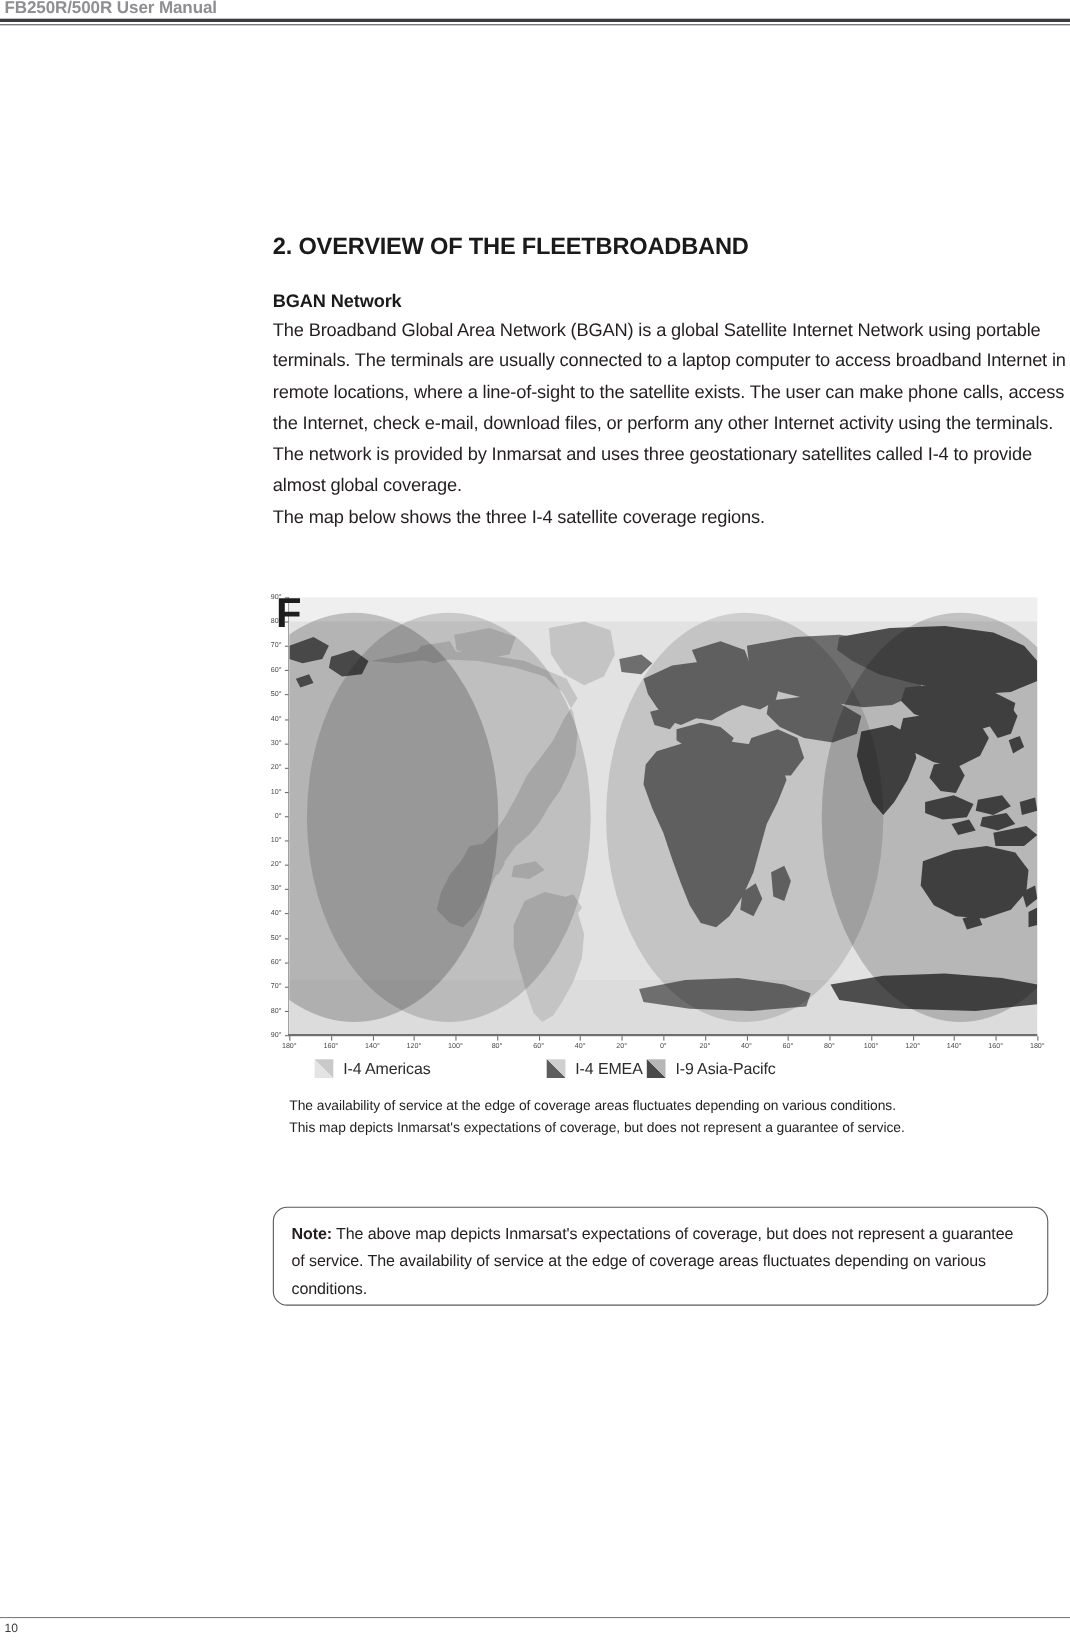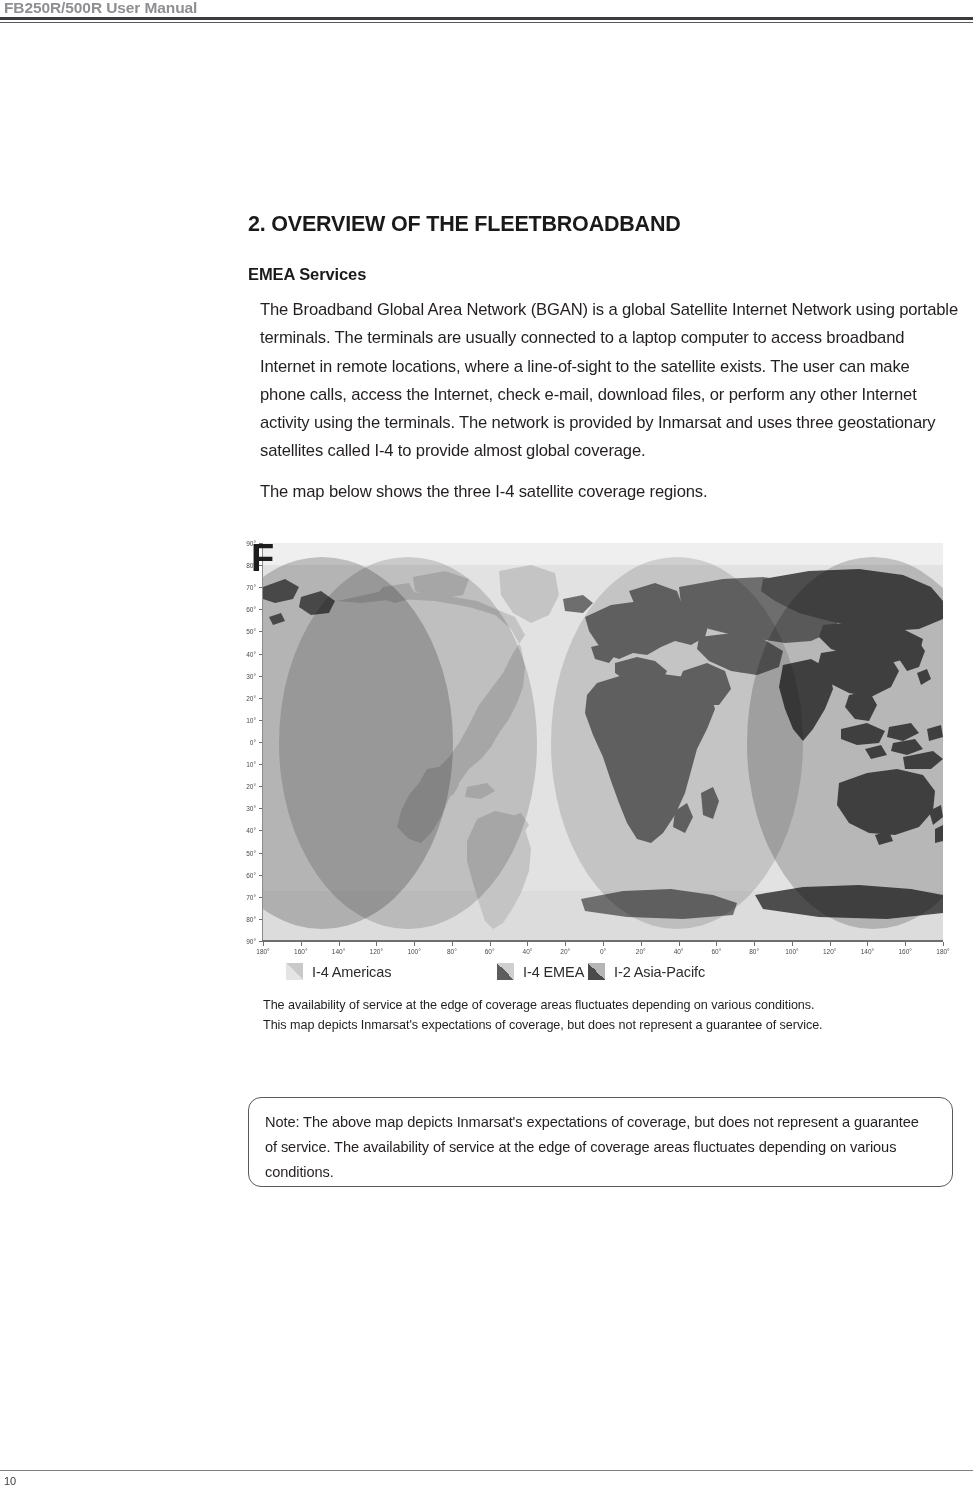--- a/index.html
+++ b/index.html
@@ -67,21 +67,21 @@
     font-size: 16.5px;
     font-weight: bold;
     margin: 0 0 2px 0;
     letter-spacing: -0.1px;
     color: #1a1a1a;
   }
 
   .body-para {
     font-size: 16.6px;
     line-height: 28.3px;
-    margin: 12px;
+    margin: 0;
     color: #231f20;
     letter-spacing: -0.15px;
   }
 
   
   #figure {
     position: absolute;
     left: 240px;
     top: 543px;
     width: 733px;
@@ -286,21 +286,21 @@
     position: absolute;
     left: 16px;
     top: 12px;
     width: 665px;
     font-size: 14.6px;
     line-height: 25px;
     color: #231f20;
     letter-spacing: -0.1px;
   }
   #note-label {
-    font-weight: normal;
+    font-weight: bold;
   }
 
   
   #footer-rule {
     position: absolute;
     left: 0;
     top: 1470px;
     width: 973px;
     height: 1px;
     background: #7d7d7d;
@@ -317,21 +317,21 @@
 <body>
 
 <div id="page-header">
   <div id="header-title">FB250R/500R User Manual</div>
   <div id="header-rule-thick"></div>
   <div id="header-rule-thin"></div>
 </div>
 
 <div id="content">
   <h1 id="section-title">2. OVERVIEW OF THE FLEETBROADBAND</h1>
-  <h2 id="subsection-title">EMEA Services</h2>
+  <h2 id="subsection-title">BGAN Network</h2>
   <p class="body-para">The Broadband Global Area Network (BGAN) is a global Satellite Internet Network using portable terminals. The terminals are usually connected to a laptop computer to access broadband Internet in remote locations, where a line-of-sight to the satellite exists. The user can make phone calls, access the Internet, check e-mail, download files, or perform any other Internet activity using the terminals. The network is provided by Inmarsat and uses three geostationary satellites called I-4 to provide almost global coverage.</p>
   <p class="body-para">The map below shows the three I-4 satellite coverage regions.</p>
 </div>
 
 <div id="figure">
   <div id="map-frame">
 
     <div id="axis-y">
         <div class="ytick-label" style="top: 0px;">90°</div>
         <div class="ytick-mark" style="top: 0px;"></div>
@@ -545,21 +545,21 @@
       <div class="legend-item" id="legend-item-americas">
         <span class="legend-swatch" id="swatch-americas"></span>
         <span class="legend-label">I-4 Americas</span>
       </div>
       <div class="legend-item" id="legend-item-emea">
         <span class="legend-swatch" id="swatch-emea"></span>
         <span class="legend-label">I-4 EMEA</span>
       </div>
       <div class="legend-item" id="legend-item-asia">
         <span class="legend-swatch" id="swatch-asia"></span>
-        <span class="legend-label">I-2 Asia-Pacifc</span>
+        <span class="legend-label">I-9 Asia-Pacifc</span>
       </div>
     </div>
 
     <div id="map-caption">
       <div class="caption-line">The availability of service at the edge of coverage areas fluctuates depending on various conditions.</div>
       <div class="caption-line">This map depicts Inmarsat's expectations of coverage, but does not represent a guarantee of service.</div>
     </div>
   </div>
 </div>
 

